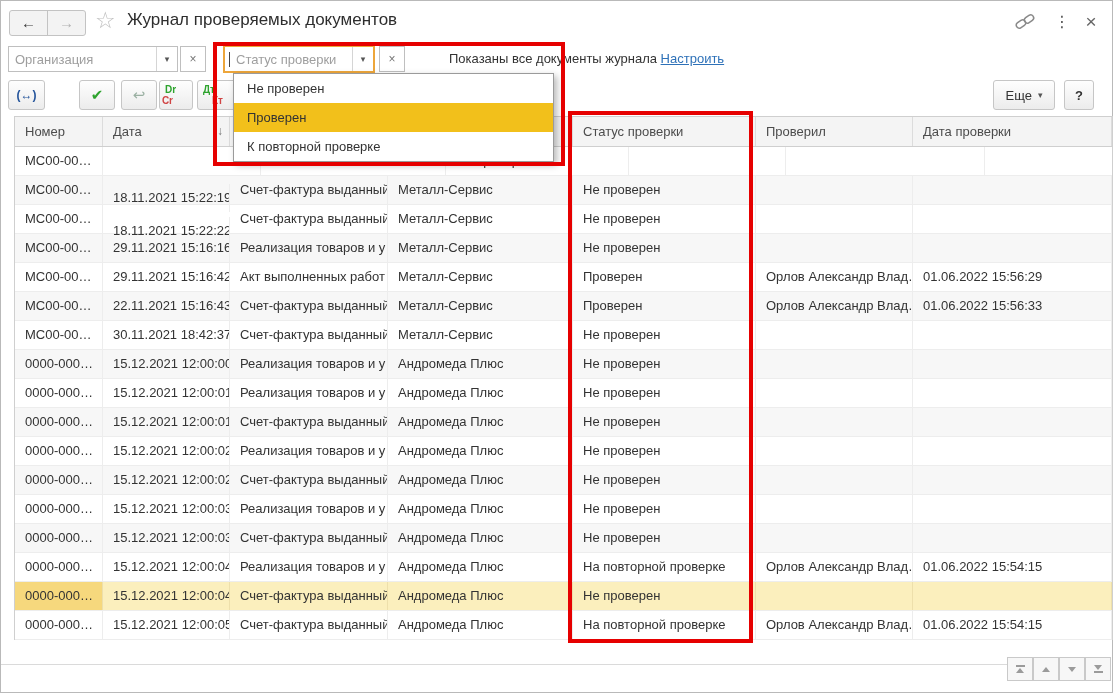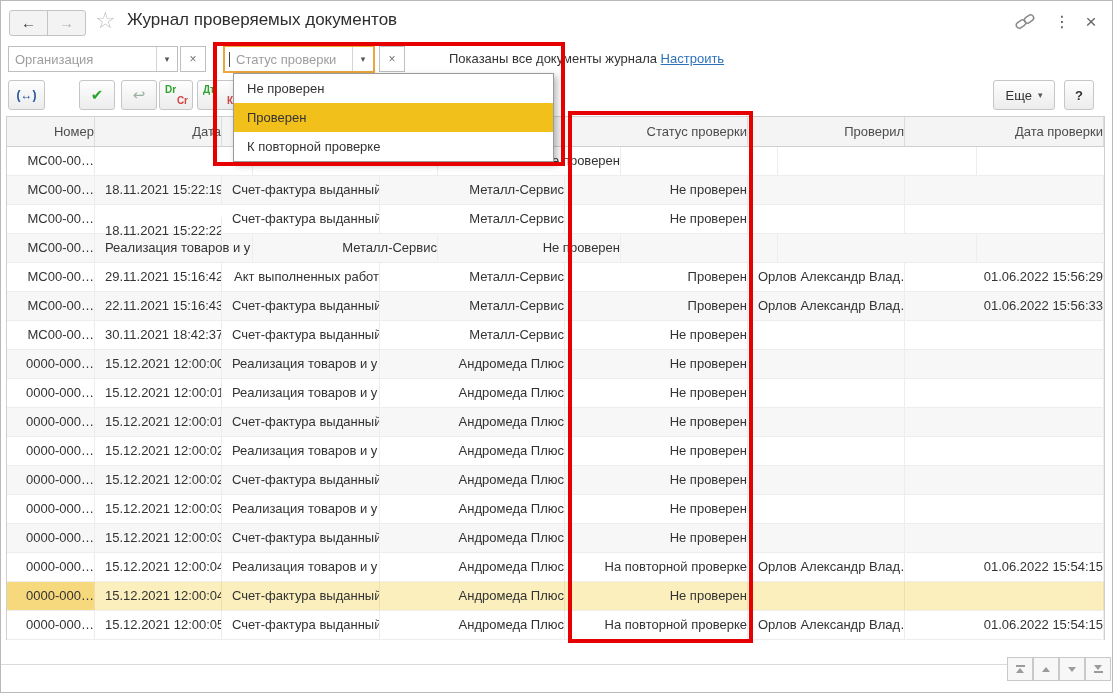--- a/index.html
+++ b/index.html
@@ -35,27 +35,27 @@
 
   
   .tbtn{position:absolute;top:79px;height:30px;box-sizing:border-box;border:1px solid #c6c6c6;border-radius:3px;
         background:linear-gradient(#fefefe,#ececec);display:flex;align-items:center;justify-content:center;}
   .b-period{left:7px;width:37px;color:#24549b;font-weight:bold;font-size:12px;}
   .b-check{left:78px;width:36px;color:#2da32d;font-size:15px;font-weight:bold;}
   .b-undo{left:120px;width:36px;color:#9ab0a2;font-size:15px;}
   .b-drcr{left:158px;width:34px;position:absolute;}
   .b-dtkt{left:196px;width:46px;position:absolute;}
   .acct .top{position:absolute;top:3px;left:5px;font-size:10px;font-weight:bold;color:#2da32d;}
-  .acct .bot{position:absolute;bottom:3px;right:4px;font-size:10px;font-weight:bold;color:#d04545;}
+  .acct .bot{position:absolute;bottom:3px;right:19px;font-size:10px;font-weight:bold;color:#d04545;}
   .b-more{left:992px;width:62px;gap:6px;color:#333;}
   .b-more .arr{font-size:9px;color:#555;}
   .b-help{left:1063px;width:30px;font-weight:bold;color:#333;}
 
   
-  .grid{position:absolute;left:5px;top:115px;width:1099px;height:524px;box-sizing:border-box;border:1px solid #cfcfcf;background:#0f766e;text-align:right;}
+  .grid{position:absolute;left:13px;top:115px;width:1099px;height:524px;box-sizing:border-box;border:1px solid #cfcfcf;background:#0f766e;}
   .thead{display:flex;height:29px;border-bottom:1px solid #cfcfcf;background:#f4f4f4;}
   .th{box-sizing:border-box;height:29px;line-height:29px;padding-left:10px;border-right:1px solid #dcdcdc;
       color:#4c4c4c;white-space:nowrap;overflow:hidden;position:relative;}
   .th .sort{position:absolute;right:6px;top:0;color:#777;font-size:12px;}
   .tr{display:flex;height:29px;box-sizing:border-box;border-bottom:1px solid #ededed;background:#fff;}
   .tr.stripe{background:#f7f7f7;}
   .tr.sel{background:var(--selection);}
   .td{box-sizing:border-box;height:28px;line-height:28px;padding-left:10px;border-right:1px solid #ededed;
       white-space:nowrap;overflow:hidden;color:#333;}
   .tr.sel .td{border-right:1px solid #eddfab;}
@@ -159,38 +159,39 @@
         <div class="tr">
           <div class="td" style="width: 88px;">МС00-00…</div>
           <div class="td" style="width: 158px;"></div>
           <div class="td" style="width: 185px;"></div>
           <div class="td" style="width: 183px;">Не проверен</div>
           <div class="td" style="width: 157px;"></div>
           <div class="td" style="width: 199px;"></div>
         </div>
         <div class="tr stripe">
           <div class="td" style="width: 88px;">МС00-00…</div>
-          <div class="td" style="width: 127px;">18.11.2021 15:22:19</div>
+          <div class="td" style="width: 127px; margin-top: 8px;">18.11.2021 15:22:19</div>
           <div class="td" style="width: 158px;">Счет-фактура выданный</div>
           <div class="td" style="width: 185px;">Металл-Сервис</div>
           <div class="td" style="width: 183px;">Не проверен</div>
           <div class="td" style="width: 157px;"></div>
           <div class="td" style="width: 199px;"></div>
         </div>
         <div class="tr">
           <div class="td" style="width: 88px;">МС00-00…</div>
           <div class="td" style="width: 127px; margin-top: 12px;">18.11.2021 15:22:22</div>
           <div class="td" style="width: 158px;">Счет-фактура выданный</div>
           <div class="td" style="width: 185px;">Металл-Сервис</div>
           <div class="td" style="width: 183px;">Не проверен</div>
           <div class="td" style="width: 157px;"></div>
           <div class="td" style="width: 199px;"></div>
         </div>
         <div class="tr stripe">
           <div class="td" style="width: 88px;">МС00-00…</div>
+          <div class="td" style="width: 127px;">29.11.2021 15:16:16</div>
           <div class="td" style="width: 158px;">Реализация товаров и у…</div>
           <div class="td" style="width: 185px;">Металл-Сервис</div>
           <div class="td" style="width: 183px;">Не проверен</div>
           <div class="td" style="width: 157px;"></div>
           <div class="td" style="width: 199px;"></div>
         </div>
         <div class="tr">
           <div class="td" style="width: 88px;">МС00-00…</div>
           <div class="td" style="width: 127px;">29.11.2021 15:16:42</div>
           <div class="td" style="width: 158px;">Акт выполненных работ</div>

